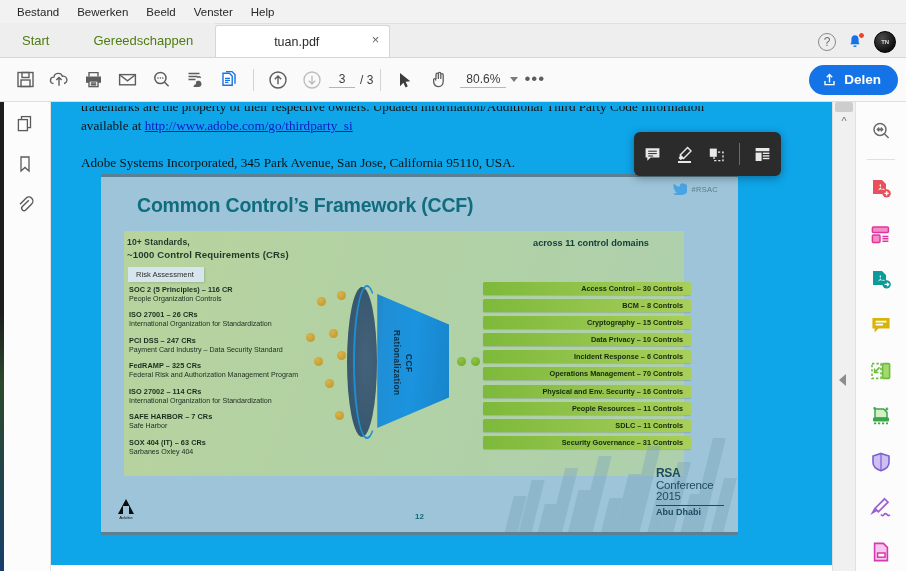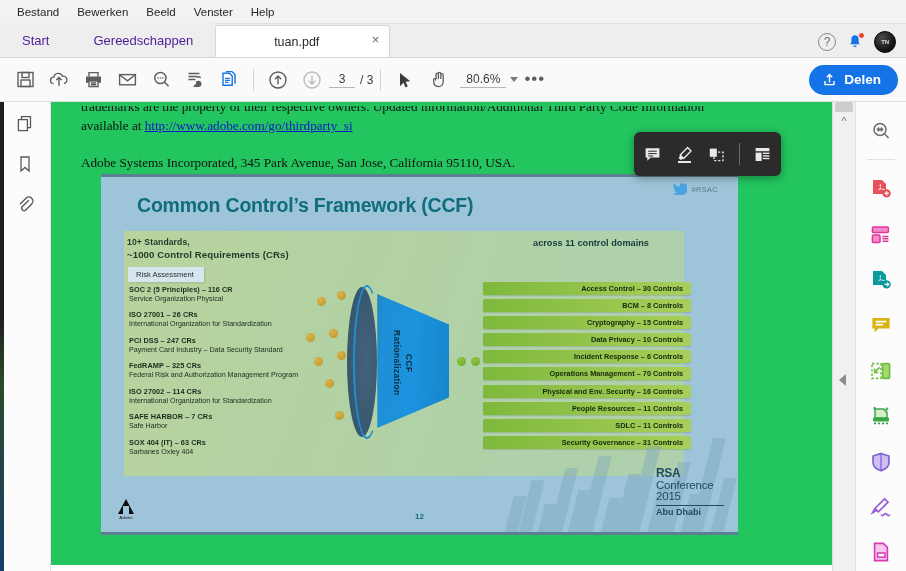--- a/index.html
+++ b/index.html
@@ -15,21 +15,21 @@
   }
   .menubar .mi {
     font-size: 11.5px; color: #262626; padding: 3px 9px; cursor: default;
   }
   
   .tabstrip {
     height: 34px; background: #eeeeee; display: flex; align-items: flex-end;
     position: relative; border-bottom: 1px solid #d6d6d6;
   }
   .hometab {
-    font-size: 13px; color: #4c1d95; padding: 0 22px; height: 34px;
+    font-size: 13px; color: #4d7c0f; padding: 0 22px; height: 34px;
     display: flex; align-items: center; background: #eeeeee; cursor: pointer;
   }
   .doctab {
     background: #ffffff; height: 32px; min-width: 175px;
     display: flex; align-items: center; justify-content: center;
     font-size: 12.5px; color: #2b2b2b; position: relative;
     border-left: 1px solid #d6d6d6; border-right: 1px solid #d6d6d6;
     border-top: 1px solid #d6d6d6; border-radius: 3px 3px 0 0;
     padding: 0 30px 0 18px;
   }
@@ -110,21 +110,21 @@
   .lrail .ricon { color: #5a5a5a; cursor: pointer; display: block; }
   .leftedge {
     position: absolute; left: 0; top: 0; bottom: 0; width: 4px;
     background: linear-gradient(180deg,#1d1d1d 0%,#1d1d1d 45%,#2c4a2c 60%,#173e6b 100%);
   }
   .docarea {
     flex: 1; background: #e9e9e9; position: relative; overflow: hidden;
   }
   .docpage {
     position: absolute; left: 0; right: 23px; top: 0; bottom: 0;
-    background: #22c55e; overflow: hidden;
+    background: #0ea5e9; overflow: hidden;
   }
   .doctext {
     padding: 4px 26px 0 30px; font-family: "Liberation Serif", serif;
     color: #111; font-size: 13.2px; line-height: 1.5;
   }
   .clipline {
     height: 10px; overflow: hidden; position: relative; color: #111;
     font-size: 13.2px;
   }
   .clipline span { position: absolute; top: -9px; left: 0; white-space: nowrap; }
@@ -467,21 +467,21 @@
 
         <div class="panel-hdr-r">
           <div>across 11 control domains</div>
         </div>
 
         <div class="risk-tab">Risk Assessment</div>
 
         <div class="std-list">
           <div class="std">
             <div class="t">SOC 2 (5 Principles) – 116 CR</div>
-            <div class="s">Service Organization Physical</div>
+            <div class="s">People Organization Controls</div>
           </div>
           <div class="std">
             <div class="t">ISO 27001 – 26 CRs</div>
             <div class="s">International Organization  for Standardization</div>
           </div>
           <div class="std">
             <div class="t">PCI DSS – 247 CRs</div>
             <div class="s">Payment Card Industry –  Data Security Standard</div>
           </div>
           <div class="std">

